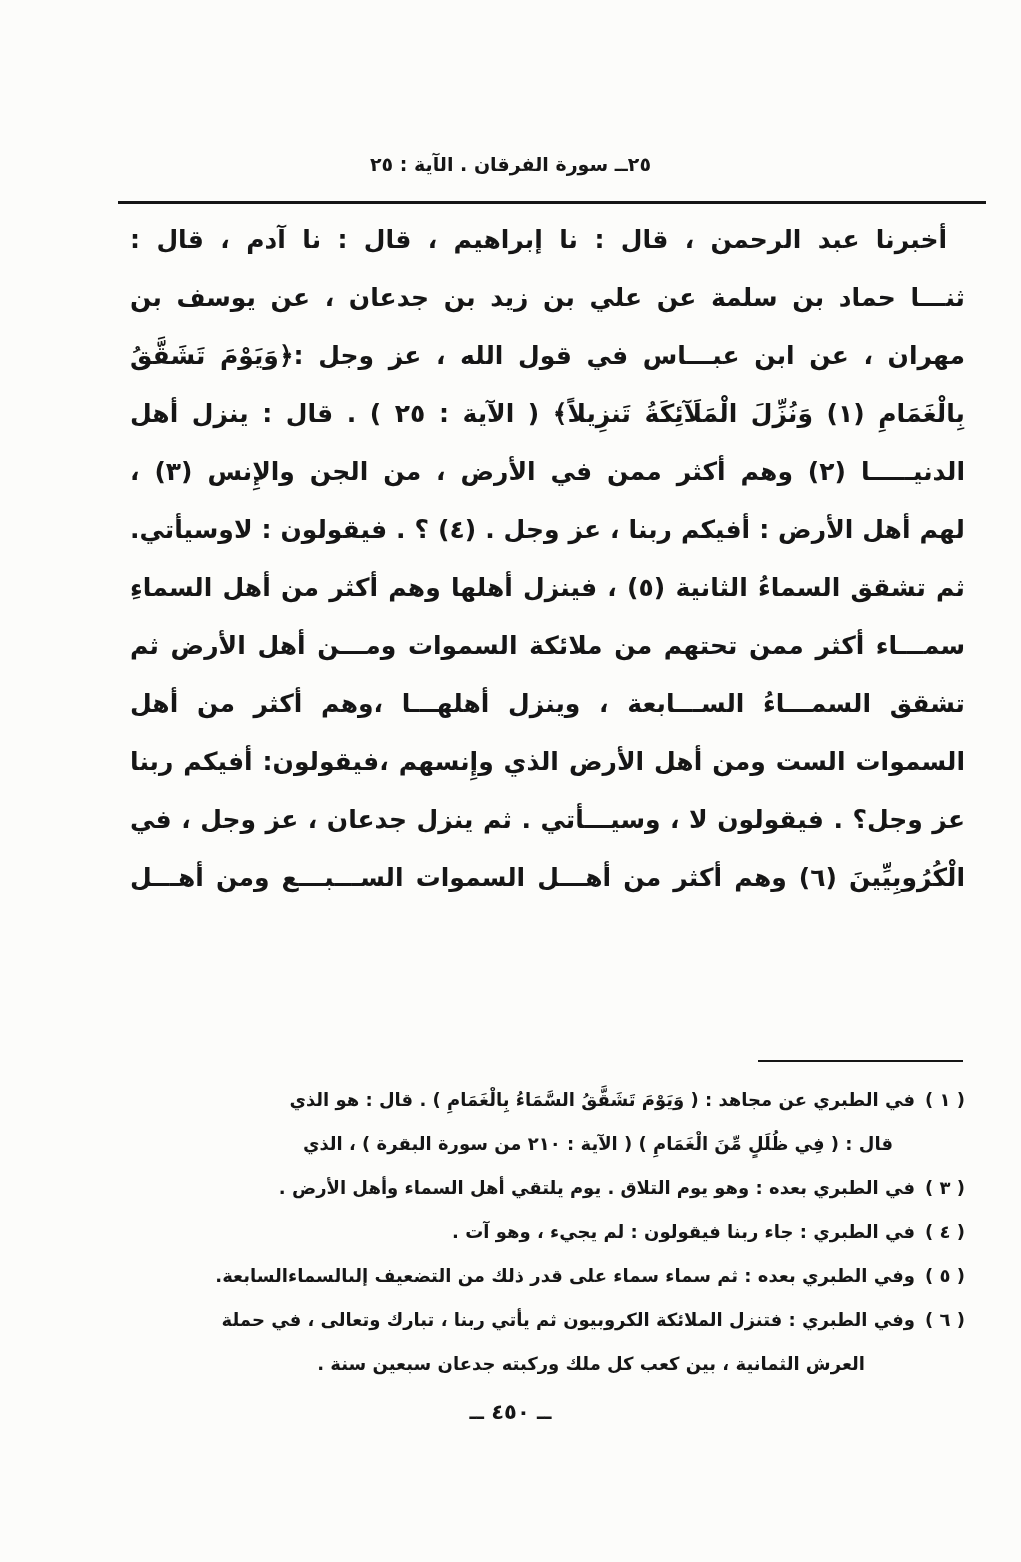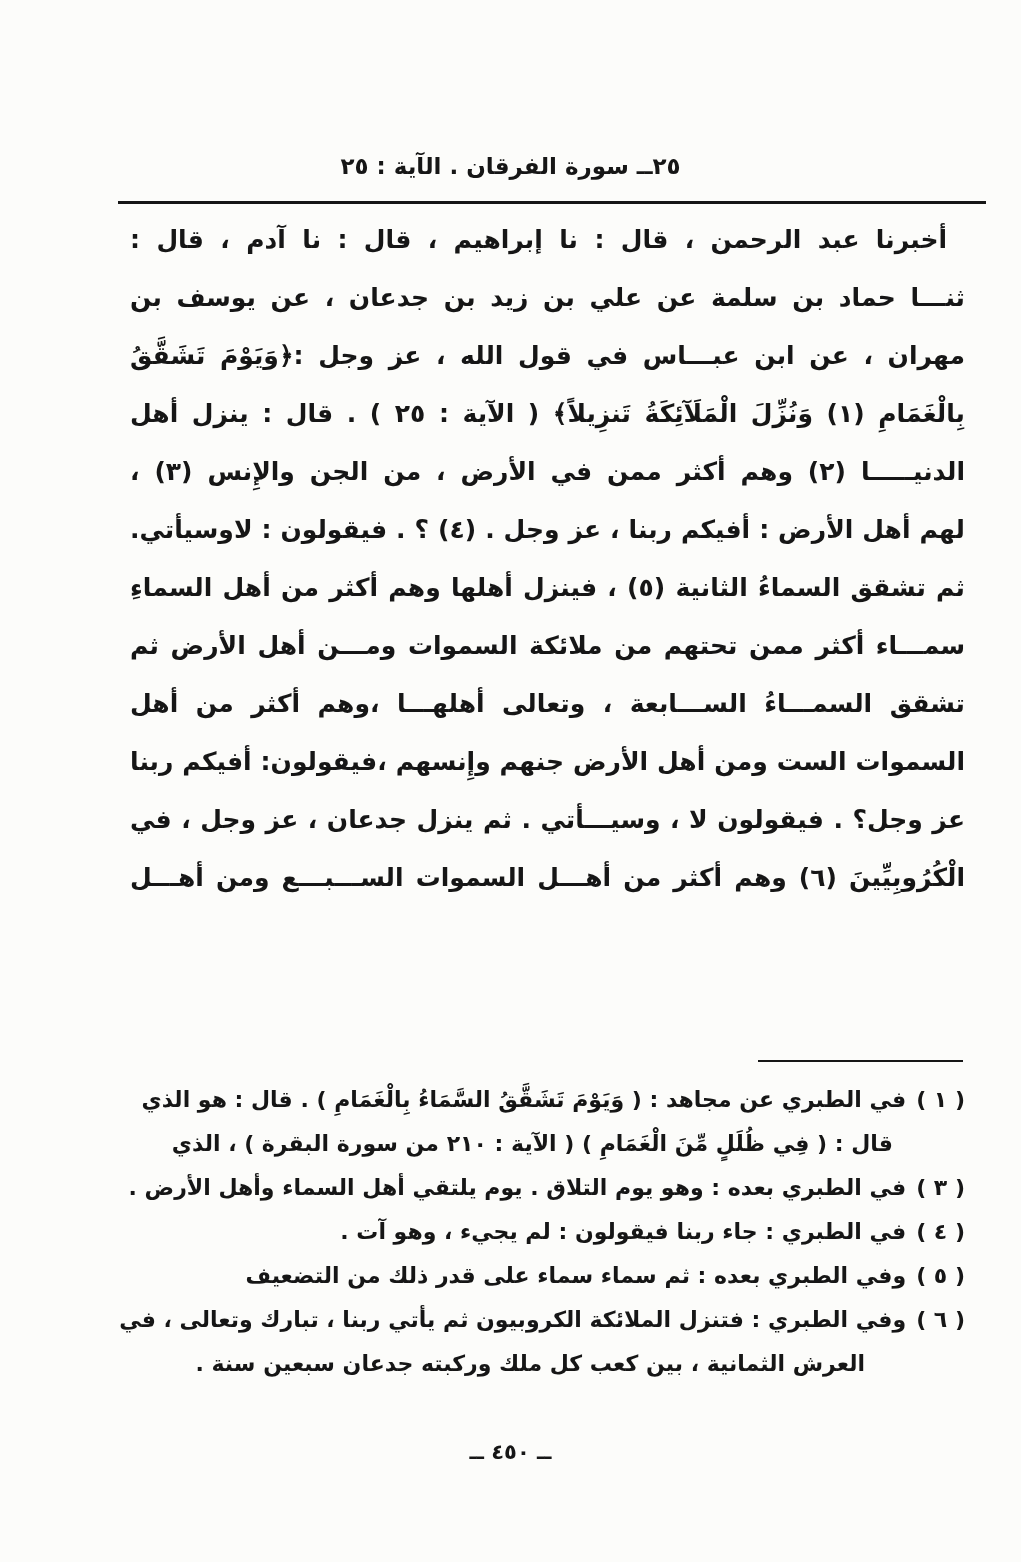--- a/index.html
+++ b/index.html
@@ -11,21 +11,21 @@
     background: #fcfcfa;
     color: #161616;
     font-family: "DejaVu Sans", sans-serif;
     direction: rtl;
     overflow: hidden;
   }
   .header-title {
     position: absolute;
     top: 153px; left: 0; right: 0;
     text-align: center;
-    font-size: 23px;
+    font-size: 19px;
     font-weight: 700;
     letter-spacing: 0.5px;
   }
   .header-rule {
     position: absolute;
     top: 201px;
     left: 118px;
     width: 868px;
     height: 0;
     border-top: 3px solid #161616;
@@ -56,32 +56,32 @@
   }
   .footnotes {
     position: absolute;
     top: 1078px;
     right: 56px;
     left: 118px;
   }
   .fn-line {
     height: 44px;
     line-height: 44px;
-    font-size: 22px;
+    font-size: 18px;
     font-weight: 700;
     text-align: right;
     overflow: hidden;
   }
   .fn-line.indent-a { padding-right: 72px; }
   .fn-line.indent-b { padding-right: 122px; }
   .fn-line.indent-c { padding-right: 100px; }
   .fn-marker { margin-left: 10px; }
   .page-number {
     position: absolute;
-    top: 1440px; left: 0; right: 0;
+    top: 1400px; left: 0; right: 0;
     text-align: center;
     font-size: 21px;
     font-weight: 700;
     letter-spacing: 2px;
   }
 </style>
 </head>
 <body>
 
 <div class="page">
@@ -91,22 +91,22 @@
 
   <div class="body-text">
     <div class="body-line indent-first">أخبرنا عبد الرحمن ، قال : نا إبراهيم ، قال : نا آدم ، قال :</div>
     <div class="body-line">ثنـــا حماد بن سلمة عن علي بن زيد بن جدعان ، عن يوسف بن</div>
     <div class="body-line">مهران ، عن ابن عبـــاس في قول الله ، عز وجل :﴿وَيَوْمَ تَشَقَّقُ السَّمَآءُ</div>
     <div class="body-line">بِالْغَمَامِ (١) وَنُزِّلَ الْمَلَآئِكَةُ تَنزِيلاً﴾ ( الآية : ٢٥ ) . قال : ينزل أهل السماءِ</div>
     <div class="body-line">الدنيـــــا (٢) وهم أكثر ممن في الأرض ، من الجن والإِنس (٣) ، فيقول</div>
     <div class="body-line">لهم أهل الأرض : أفيكم ربنا ، عز وجل . (٤) ؟ . فيقولون : لاوسيأتي.</div>
     <div class="body-line">ثم تشقق السماءُ الثانية (٥) ، فينزل أهلها وهم أكثر من أهل السماءِ</div>
     <div class="body-line">سمـــاء أكثر ممن تحتهم من ملائكة السموات ومـــن أهل الأرض ثم</div>
-    <div class="body-line">تشقق السمـــاءُ الســـابعة ، وتعالى أهلهـــا ،وهم أكثر من أهل</div>
-    <div class="body-line">السموات الست ومن أهل الأرض جنهم وإِنسهم ،فيقولون: أفيكم ربنا</div>
+    <div class="body-line">تشقق السمـــاءُ الســـابعة ، وينزل أهلهـــا ،وهم أكثر من أهل</div>
+    <div class="body-line">السموات الست ومن أهل الأرض الذي وإِنسهم ،فيقولون: أفيكم ربنا</div>
     <div class="body-line">عز وجل؟ . فيقولون لا ، وسيـــأتي . ثم ينزل جدعان ، عز وجل ، في</div>
     <div class="body-line">الْكُرُوبِيِّينَ (٦) وهم أكثر من أهـــل السموات الســـبـــع ومن أهـــل الأرض</div>
   </div>
 
   <div class="fn-sep"></div>
 
   <div class="footnotes">
     <div class="fn-line">
       <span class="fn-marker">( ١ )</span><span>في الطبري عن مجاهد : ( وَيَوْمَ تَشَقَّقُ السَّمَاءُ بِالْغَمَامِ ) . قال : هو الذي</span>
     </div>

